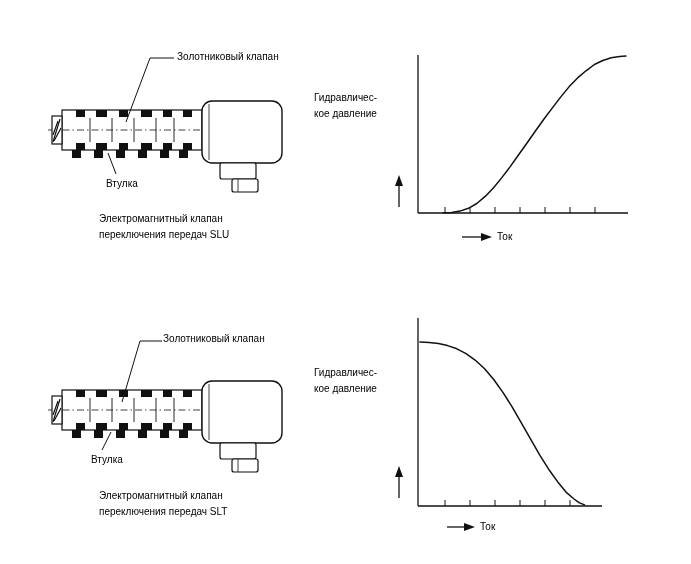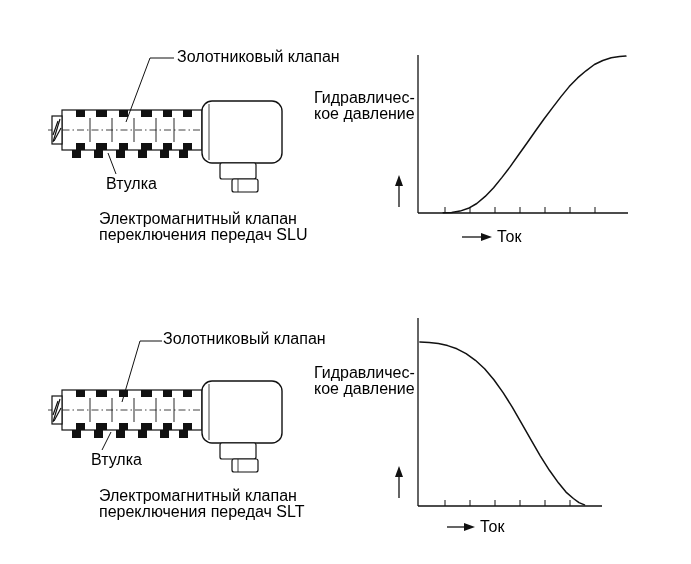--- a/index.html
+++ b/index.html
@@ -3,21 +3,21 @@
 <meta charset="utf-8">
 <style>
   html,body{margin:0;padding:0;background:#fff;}
   body{
     width:691px;height:564px;position:relative;overflow:hidden;
     font-family:"Liberation Sans","DejaVu Sans",sans-serif;
     color:#000;
   }
   .label{
     position:absolute;
-    font-size:16px;
+    font-size:10px;
     line-height:16px;
     white-space:pre-line;
     color:#000;
   }
   svg{position:absolute;left:0;top:0;}
 </style>
 </head>
 <body>
 
 <svg width="691" height="564" viewBox="0 0 691 564">

